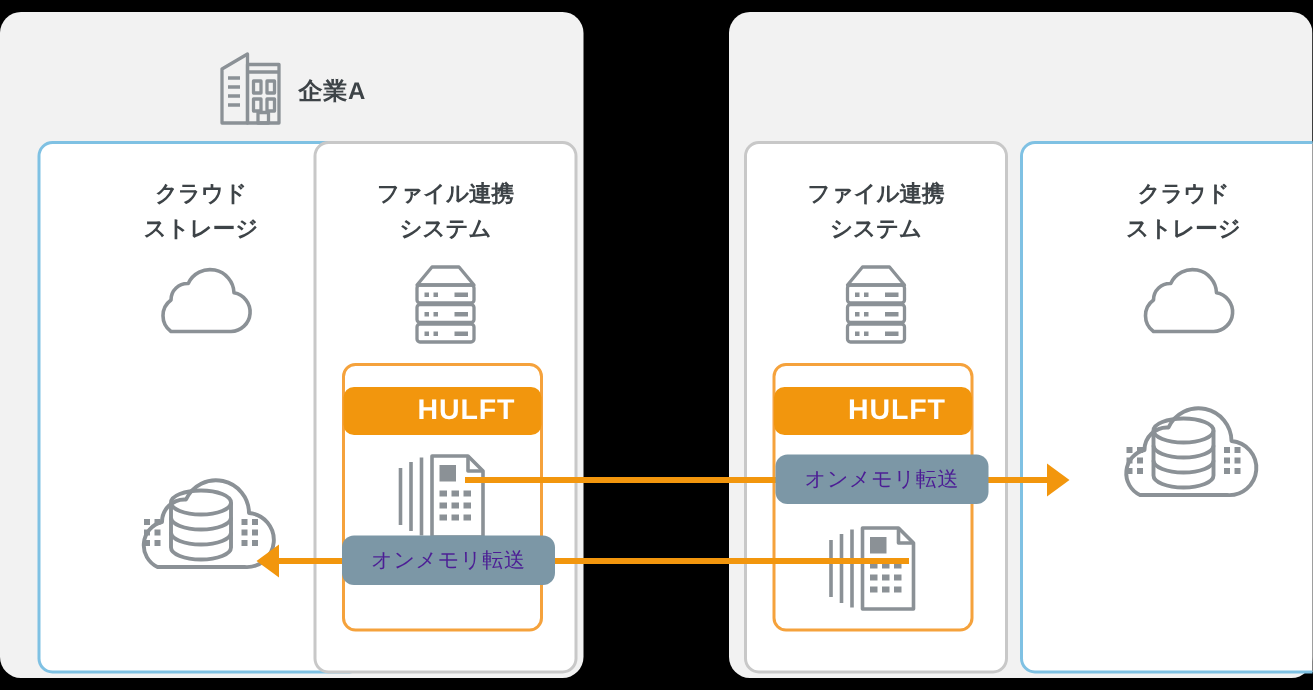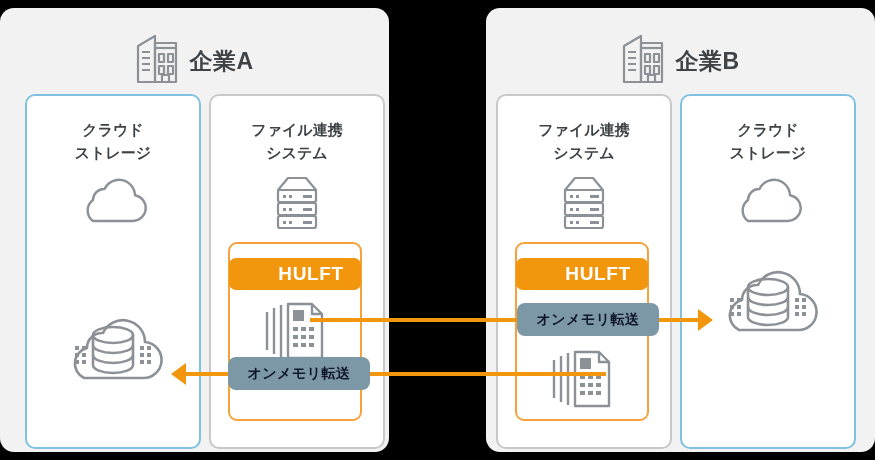--- a/index.html
+++ b/index.html
@@ -6,46 +6,46 @@
   body{width:875px;height:460px;position:relative;overflow:hidden;
        font-family:"Liberation Sans","DejaVu Sans",sans-serif;}
 
   .panel{position:absolute;top:8px;height:444px;width:389px;
          background:#f2f2f2;border-radius:14px;}
   .panel.left{left:0;}
   .panel.right{left:486px;}
 
   .panel-header{position:absolute;top:22px;left:0;width:389px;height:62px;
                 display:flex;align-items:center;justify-content:center;gap:10px;}
-  .panel-title{font-size:23px;font-weight:bold;color:#3d4347;letter-spacing:.5px;}
+  .panel-title{font-size:16px;font-weight:bold;color:#3d4347;letter-spacing:.5px;}
 
   .card{position:absolute;top:86px;height:351px;width:172px;
         background:#fff;border:2px solid #c8c8c8;border-radius:10px;}
-  .card.accent{border-color:#7fc1e3;}
+  .card.accent{border-color:#7fc1e3;padding-left:42px;}
   .card-l1{left:25px;}
   .card-l2{left:209px;}
   .card-r1{left:496px;}
   .card-r2{left:680px;}
 
   .card-title{position:absolute;top:22px;left:0;width:100%;text-align:center;
               font-size:15px;font-weight:bold;color:#3d4347;line-height:1.55;}
 
   .ico{position:absolute;left:50%;transform:translateX(-50%);}
 
   .hbox{position:absolute;left:17px;width:130px;top:146px;height:175px;
         border:2px solid #f5a23c;border-radius:9px;background:#fff;}
 
   .badge{position:absolute;left:50%;transform:translateX(-50%);top:14px;
          width:100px;height:32px;background:#f2960d;border-radius:7px;
          display:flex;align-items:center;justify-content:center;
          color:#fff;font-size:19px;font-weight:bold;letter-spacing:.6px;padding-left:32px;}
 
   .pill{position:absolute;height:33px;border-radius:8px;background:#7c97a6;
         display:flex;align-items:center;justify-content:center;
-        color:#0f172a;font-size:14px;font-weight:bold;letter-spacing:.5px;z-index:6;}
+        color:#4c1d95;font-size:14px;font-weight:normal;letter-spacing:.5px;z-index:6;}
 
   .wire{position:absolute;height:4px;background:#f2960d;z-index:3;}
   .head{position:absolute;width:0;height:0;z-index:4;
         border-top:11px solid transparent;border-bottom:11px solid transparent;}
   .head.r{border-left:15px solid #f2960d;}
   .head.l{border-right:15px solid #f2960d;}
 </style>
 </head>
 <body>
 
@@ -154,36 +154,20 @@
               <rect x="46" y="43" width="5" height="4"></rect>
           </g>
         </svg>
       </span>
     </div>
   </div>
 </div>
 
 <div class="panel right">
 
-  <div class="panel-header">
-    <span>
-      <svg width="44" height="52" viewBox="0 0 44 52">
-        <g fill="none" stroke="#8b9196" stroke-width="2.2" stroke-linejoin="round">
-          <path d="M3,49 L3,13 L20,3 L20,49 Z"></path>
-          <path d="M20,49 L20,10 L41,10 L41,49 Z"></path>
-          <path d="M20,15 L41,15"></path>
-          <path d="M7,19 h8 M7,25 h8 M7,31 h8 M7,37 h8"></path>
-          <path d="M24,21 h5 v8 h-5 Z M33,21 h5 v8 h-5 Z"></path>
-          <path d="M24,33 h5 v8 h-5 Z M33,33 h5 v8 h-5 Z"></path>
-          <path d="M27,42 h7 v7 h-7 Z"></path>
-        </g>
-      </svg>
-    </span>
-    <span class="panel-title">企業B</span>
-  </div>
 
   <div class="card card-r1" style="left:10px">
     <div class="card-title">
       <div>ファイル連携</div>
       <div>システム</div>
     </div>
     <span class="ico" style="top:78px">
       <svg width="54" height="56" viewBox="0 0 54 56">
         <g fill="none" stroke="#8b9196" stroke-width="2.2" stroke-linejoin="round">
           <path d="M8,16 L18,4 h18 l10,12 Z"></path>

